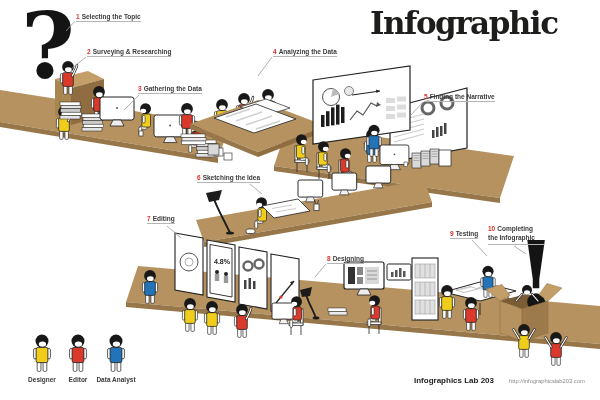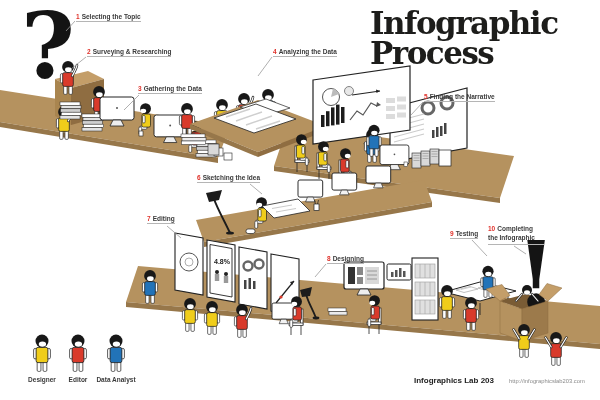--- a/index.html
+++ b/index.html
@@ -320,21 +320,20 @@
       <path d="M250,184 L262,194"></path>
       <path d="M167,226 L181,238"></path>
       <path d="M326,264 L315,277"></path>
       <path d="M472,240 L487,256"></path>
       <path d="M514,246 L526,254"></path>
     </g>
   </svg>
 
   <div class="title">
     <div>Infographic</div>
-    <div>Process</div>
   </div>
 
   <div class="step" style="left:76px;top:13px"><span class="num">1</span><span>Selecting the Topic</span></div>
   <div class="step" style="left:87px;top:48px"><span class="num">2</span><span>Surveying &amp; Researching</span></div>
   <div class="step" style="left:138px;top:85px"><span class="num">3</span><span>Gathering the Data</span></div>
   <div class="step" style="left:273px;top:48px"><span class="num">4</span><span>Analyzing the Data</span></div>
   <div class="step" style="left:424px;top:93px"><span class="num">5</span><span>Finding the Narrative</span></div>
   <div class="step" style="left:197px;top:174px"><span class="num">6</span><span>Sketching the Idea</span></div>
   <div class="step" style="left:147px;top:215px"><span class="num">7</span><span>Editing</span></div>
   <div class="step" style="left:327px;top:255px"><span class="num">8</span><span>Designing</span></div>

